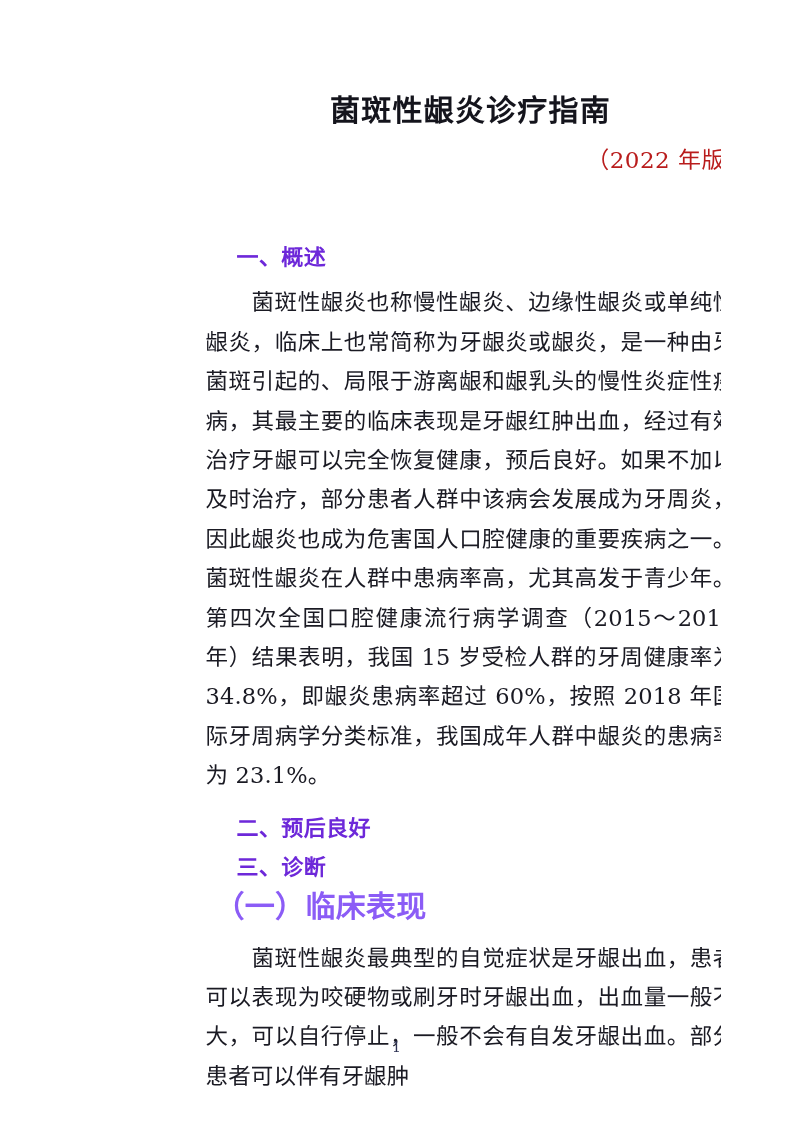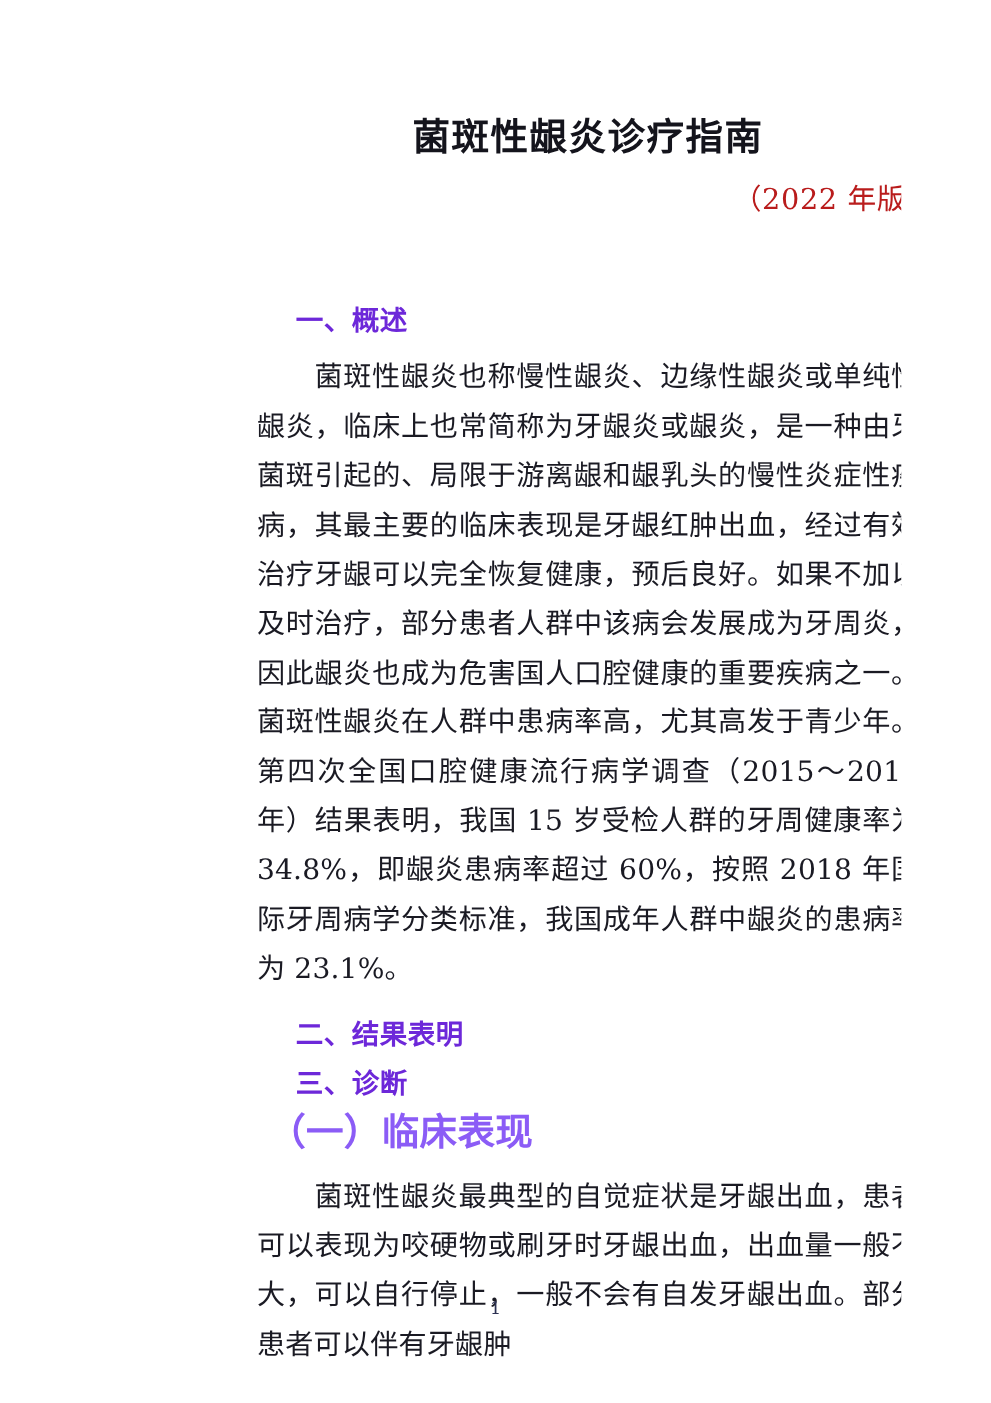--- a/index.html
+++ b/index.html
@@ -104,21 +104,21 @@
   <div class="content">
 
     <h1 class="doc-title">菌斑性龈炎诊疗指南</h1>
 
     <p class="doc-subtitle">（2022 年版）</p>
 
     <h2 class="section-heading gap-before-overview">一、概述</h2>
 
     <p class="body-text gap-after-overview">菌斑性龈炎也称慢性龈炎、边缘性龈炎或单纯性龈炎，临床上也常简称为牙龈炎或龈炎，是一种由牙菌斑引起的、局限于游离龈和龈乳头的慢性炎症性疾病，其最主要的临床表现是牙龈红肿出血，经过有效治疗牙龈可以完全恢复健康，预后良好。如果不加以及时治疗，部分患者人群中该病会发展成为牙周炎，因此龈炎也成为危害国人口腔健康的重要疾病之一。菌斑性龈炎在人群中患病率高，尤其高发于青少年。第四次全国口腔健康流行病学调查（2015～2017 年）结果表明，我国 15 岁受检人群的牙周健康率为 34.8%，即龈炎患病率超过 60%，按照 2018 年国际牙周病学分类标准，我国成年人群中龈炎的患病率为 23.1%。</p>
 
-    <h2 class="section-heading gap-section">二、结果表明</h2>
+    <h2 class="section-heading gap-section">二、预后良好</h2>
 
 
     <h2 class="section-heading">三、诊断</h2>
 
     <h3 class="sub-heading">（一）临床表现</h3>
 
     <p class="body-text">菌斑性龈炎最典型的自觉症状是牙龈出血，患者可以表现为咬硬物或刷牙时牙龈出血，出血量一般不大，可以自行停止，一般不会有自发牙龈出血。部分患者可以伴有牙龈肿</p>
 
   </div>
 

